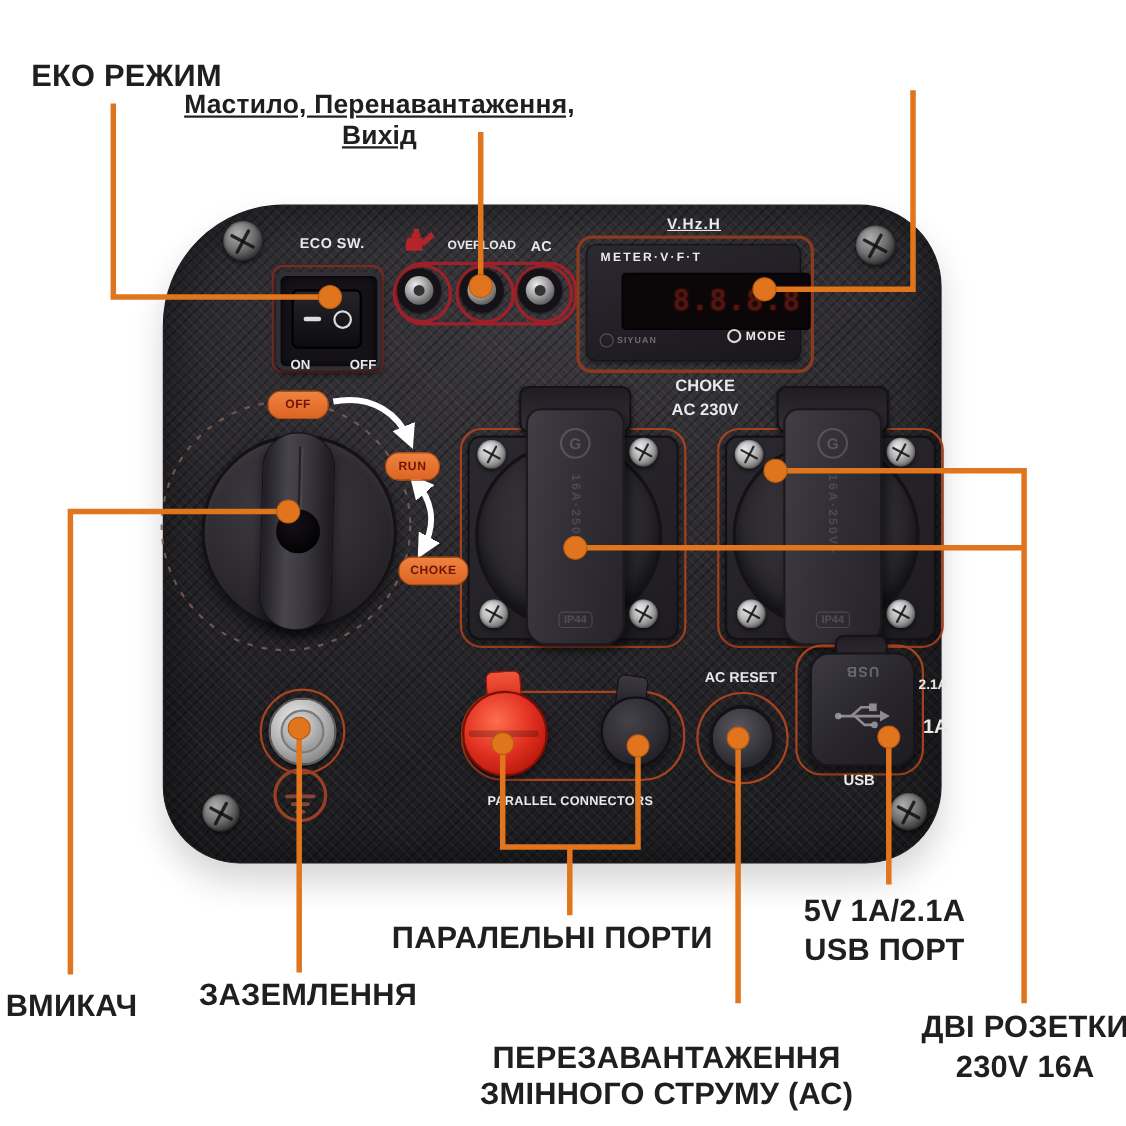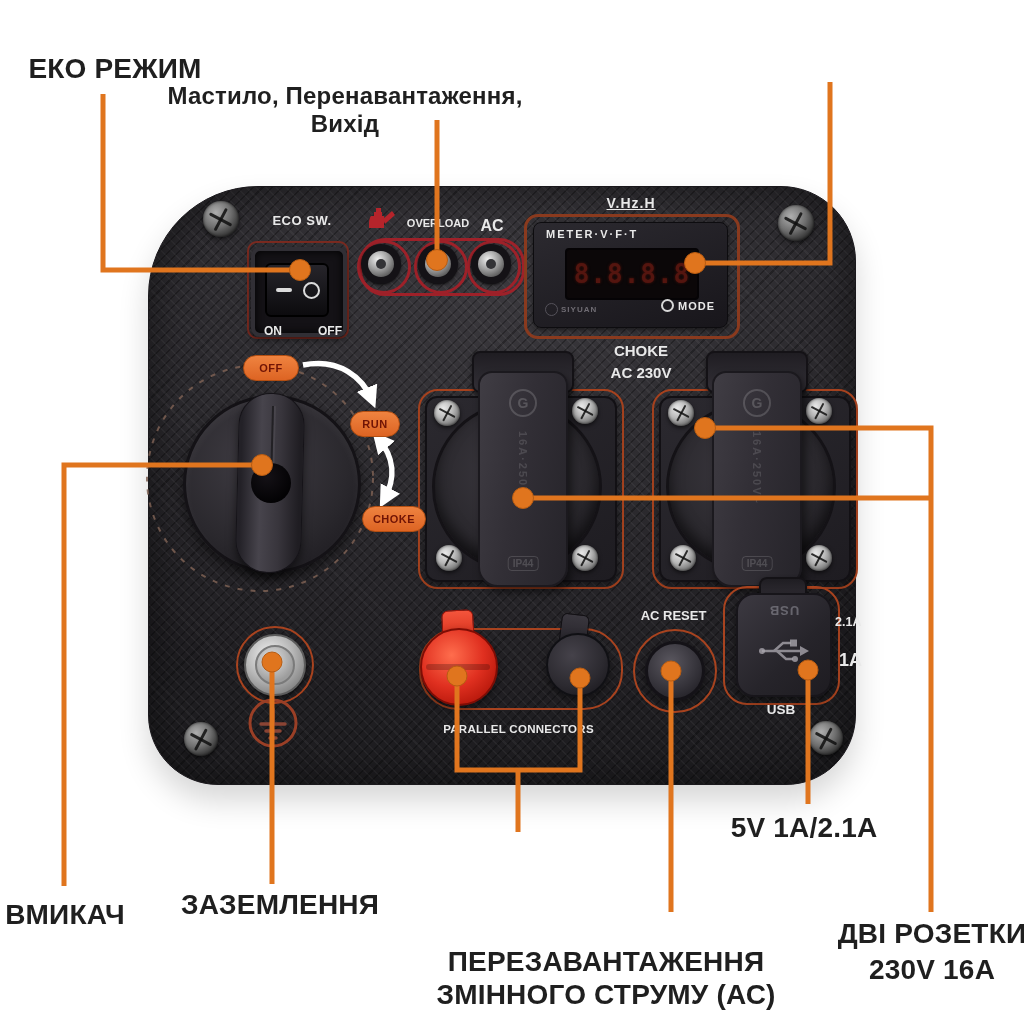--- a/index.html
+++ b/index.html
@@ -149,21 +149,21 @@
     <div class="wlabel" style="left:104px;top:138px;width:40px;font-size:12px;">ON</div>
     <div class="wlabel" style="left:158px;top:138px;width:46px;font-size:12px;">OFF</div>
 
     <svg style="position:absolute;left:218px;top:20px;" width="30" height="24" viewBox="0 0 30 24">
       <rect x="9" y="1" width="5" height="4" fill="#b5242b"></rect>
       <rect x="7" y="5" width="8" height="4" fill="#b5242b"></rect>
       <path d="M4 9 h13 v12 h-15 v-5 c0 -3 1 -6 2 -7 z" fill="#b5242b"></path>
       <path d="M16 12 l9 -8 3 4 -10 9 z" fill="#b5242b"></path>
     </svg>
     <div class="wlabel" style="left:257px;top:30px;width:64px;font-size:11px;">OVERLOAD</div>
-    <div class="wlabel" style="left:330px;top:30px;width:26px;font-size:16px;">AC</div>
+    <div class="wlabel" style="left:330px;top:30px;width:26px;font-size:13px;">AC</div>
     <div class="mark-red" style="left:210px;top:51px;width:160px;height:52px;"></div>
     <div class="lightring" style="left:208px;top:53px;"></div>
     <div class="lightring" style="left:265px;top:53px;"></div>
     <div class="lightring" style="left:318px;top:53px;"></div>
     <div class="light" style="left:212px;top:57px;">
         <div class="mid"></div>
         <div class="core"></div>
       </div>
     <div class="light" style="left:269px;top:57px;">
         <div class="mid"></div>
@@ -171,21 +171,21 @@
       </div>
     <div class="light" style="left:322px;top:57px;">
         <div class="mid"></div>
         <div class="core"></div>
       </div>
 
     <div class="wlabel" style="left:432px;top:9px;width:100px;font-size:14px;letter-spacing:1px;text-decoration:underline;">V.Hz.H</div>
     <div class="mark-or" style="left:375px;top:27px;width:210px;height:119px;border-radius:14px;border-width:3px;border-color:#8a3a1e;"></div>
     <div class="meter-module" style="left:384px;top:35px;"></div>
     <div class="wlabel" style="left:397px;top:41px;width:150px;font-size:11px;letter-spacing:2px;text-align:left;">METER·V·F·T</div>
-    <div class="display" style="left:416px;top:61px;">
+    <div class="display" style="left:416px;top:61px;padding-left:38px;">
       <span>8.8.8.8</span>
     </div>
     <div style="position:absolute;left:512px;top:112px;display:flex;align-items:center;gap:4px;">
       <div style="width:9px;height:9px;border:2px solid #d8d8d8;border-radius:50%;"></div>
       <span class="" style="color:#e9e9e9;font-weight:bold;font-size:11px;letter-spacing:1px;">MODE</span>
     </div>
     <div style="position:absolute;left:396px;top:116px;display:flex;align-items:center;gap:3px;">
       <div style="width:11px;height:11px;border:1.5px solid #55525a;border-radius:50%;"></div>
       <span style="color:#6f6c73;font-size:8px;font-weight:bold;letter-spacing:1px;">SIYUAN</span>
     </div>
@@ -312,28 +312,30 @@
       <circle cx="457" cy="676" r="10"></circle>
       <circle cx="580" cy="678" r="10"></circle>
       <circle cx="671" cy="671" r="10"></circle>
       <circle cx="808" cy="670" r="10"></circle>
       <circle cx="705" cy="428" r="10.5"></circle>
       <circle cx="523" cy="498" r="10.5"></circle>
     </g>
   </svg>
 
   <div class="lbl" style="left:15px;top:52px;width:200px;">ЕКО РЕЖИМ</div>
-  <div class="lbl small" style="left:145px;top:82px;width:400px;">Мастило, Перенавантаження, Вихід</div>
+  <div class="lbl small" style="left:145px;top:82px;width:400px;text-decoration:underline;">Мастило, Перенавантаження, Вихід</div>
   <div class="lbl" style="left:-5px;top:898px;width:140px;">ВМИКАЧ</div>
   <div class="lbl" style="left:155px;top:888px;width:250px;">ЗАЗЕМЛЕННЯ</div>
+  <div class="lbl" style="left:352px;top:836px;width:300px;">ПАРАЛЕЛЬНІ ПОРТИ</div>
   <div class="lbl" style="left:406px;top:916px;width:400px;margin-top:29px;">
     <div>ПЕРЕЗАВАНТАЖЕННЯ</div>
     <div>ЗМІННОГО СТРУМУ (АС)</div>
   </div>
   <div class="lbl" style="left:684px;top:810px;width:240px;line-height:1.3;">
     <div>5V 1A/2.1A</div>
+    <div>USB ПОРТ</div>
   </div>
   <div class="lbl" style="left:812px;top:916px;width:240px;line-height:1.3;">
     <div>ДВІ РОЗЕТКИ</div>
     <div>230V 16A</div>
   </div>
 
 </div>
 
 </body></html>

